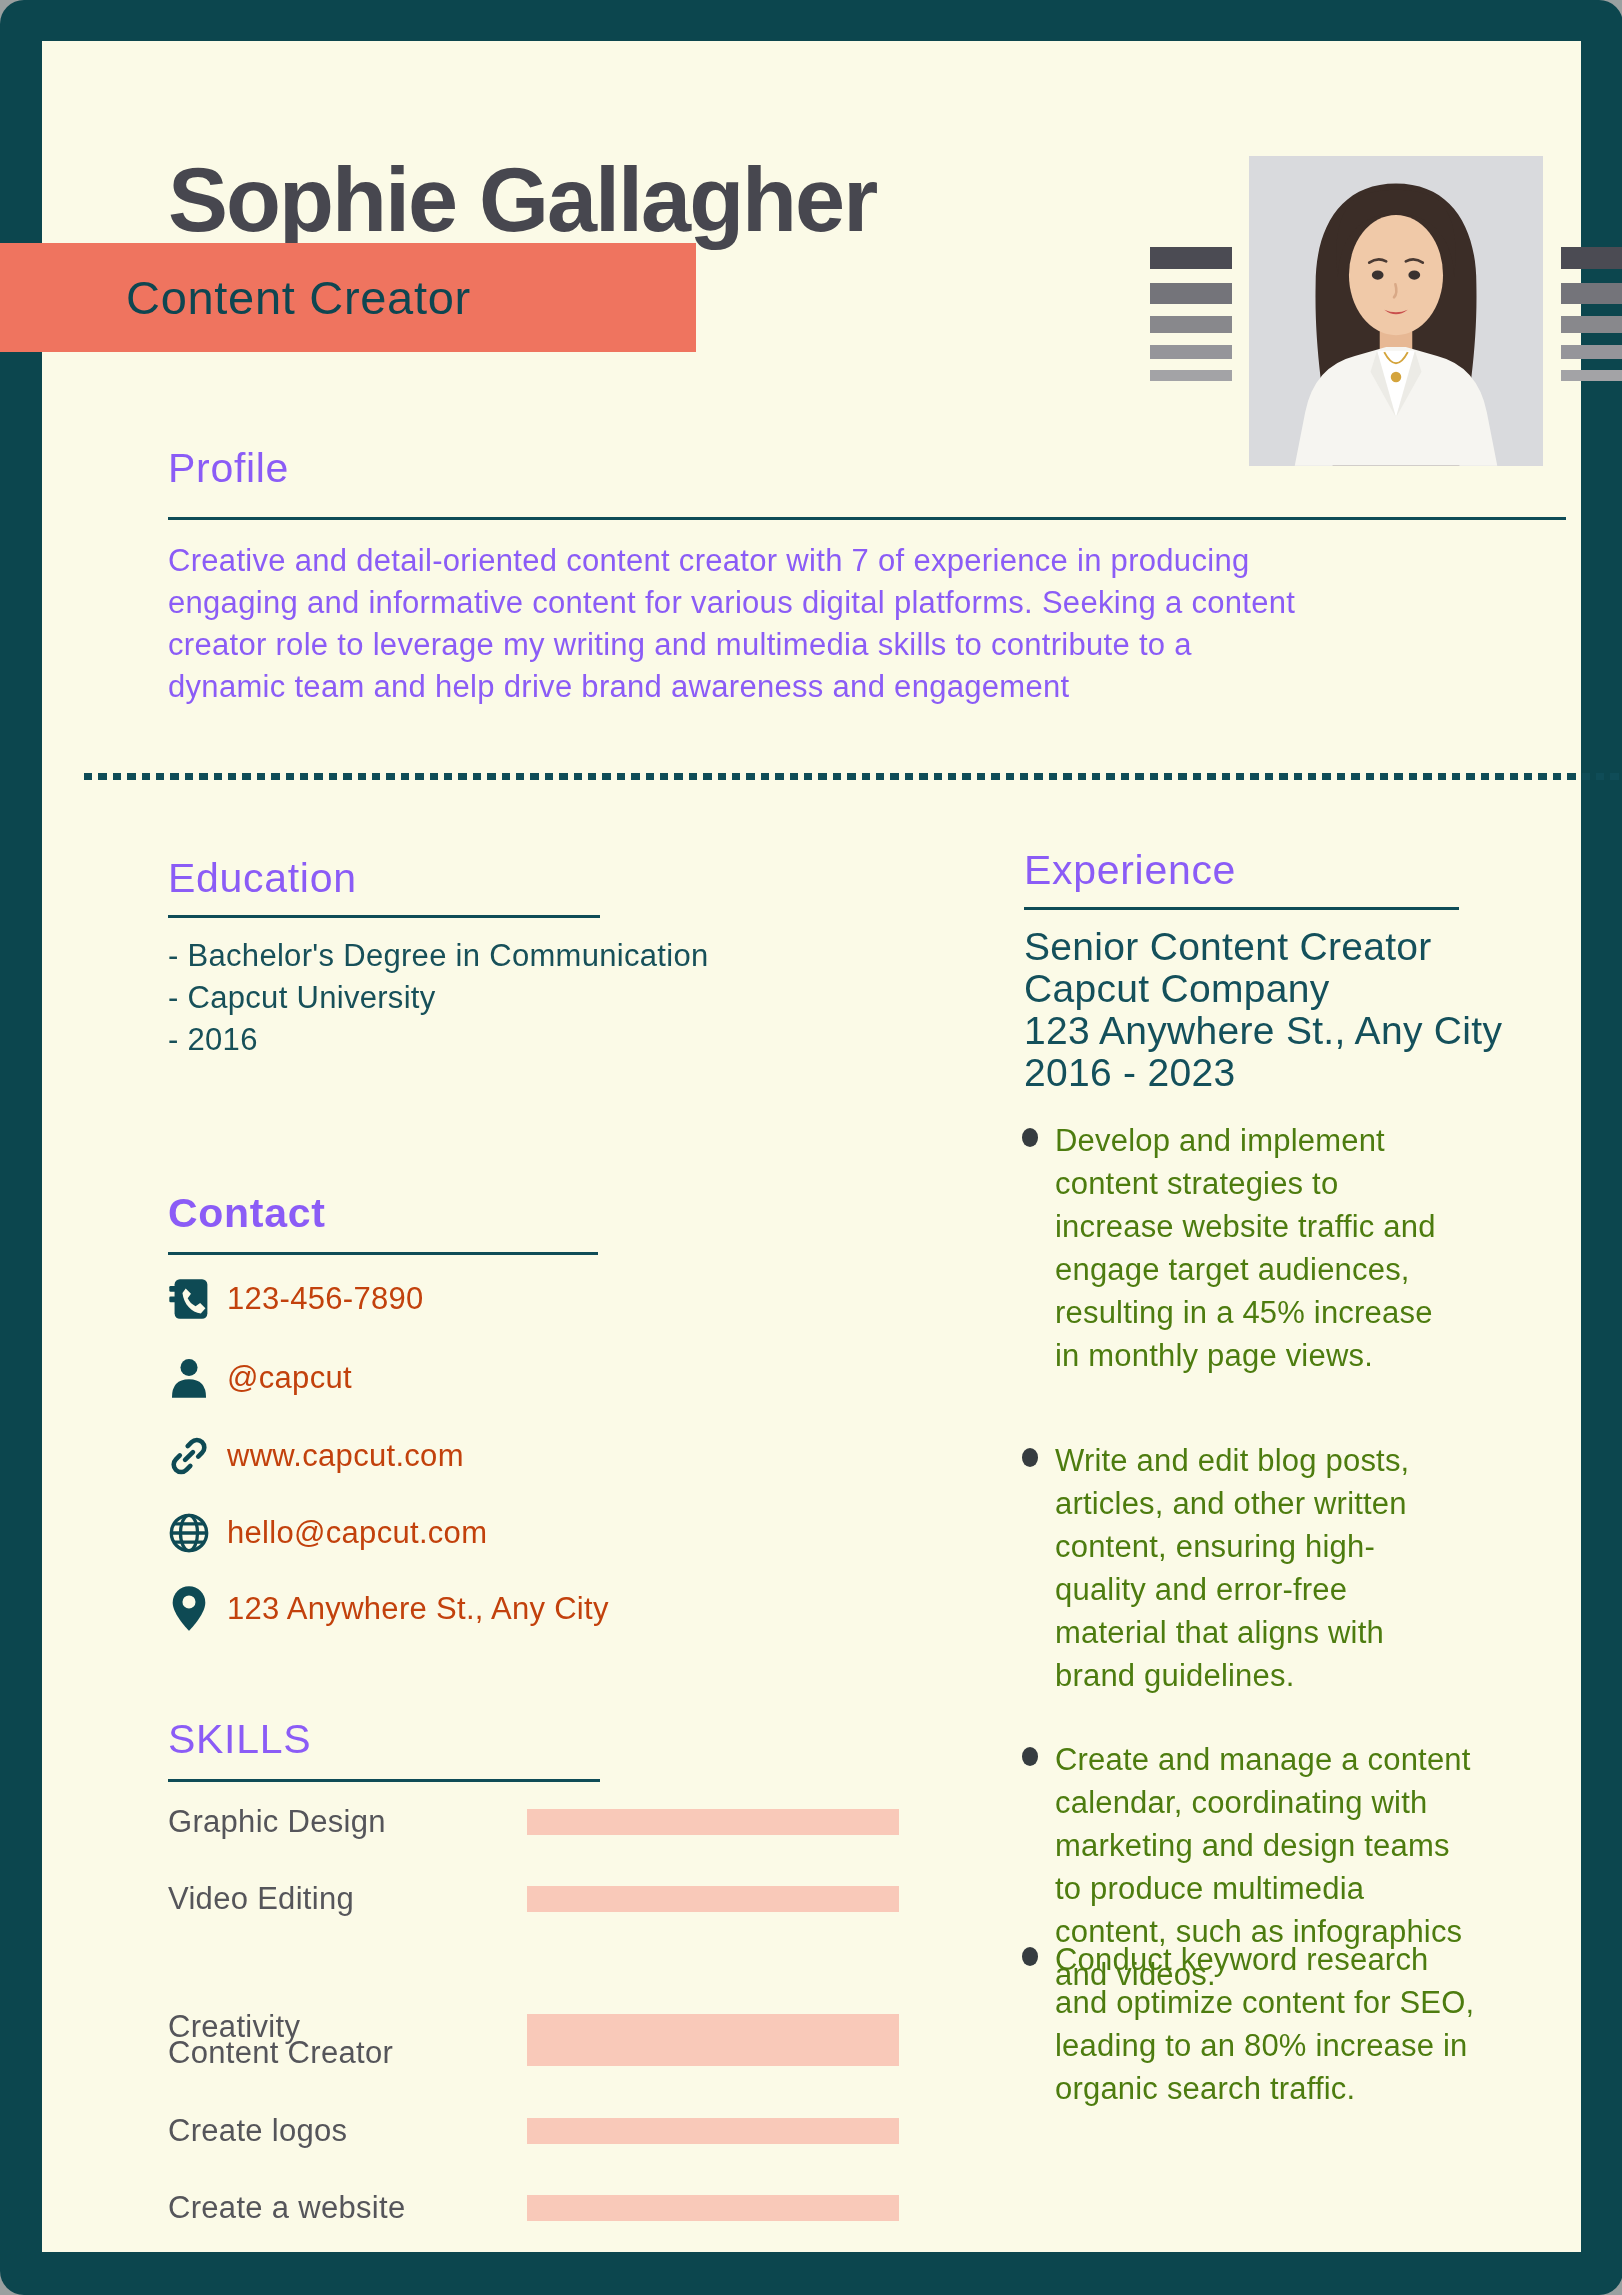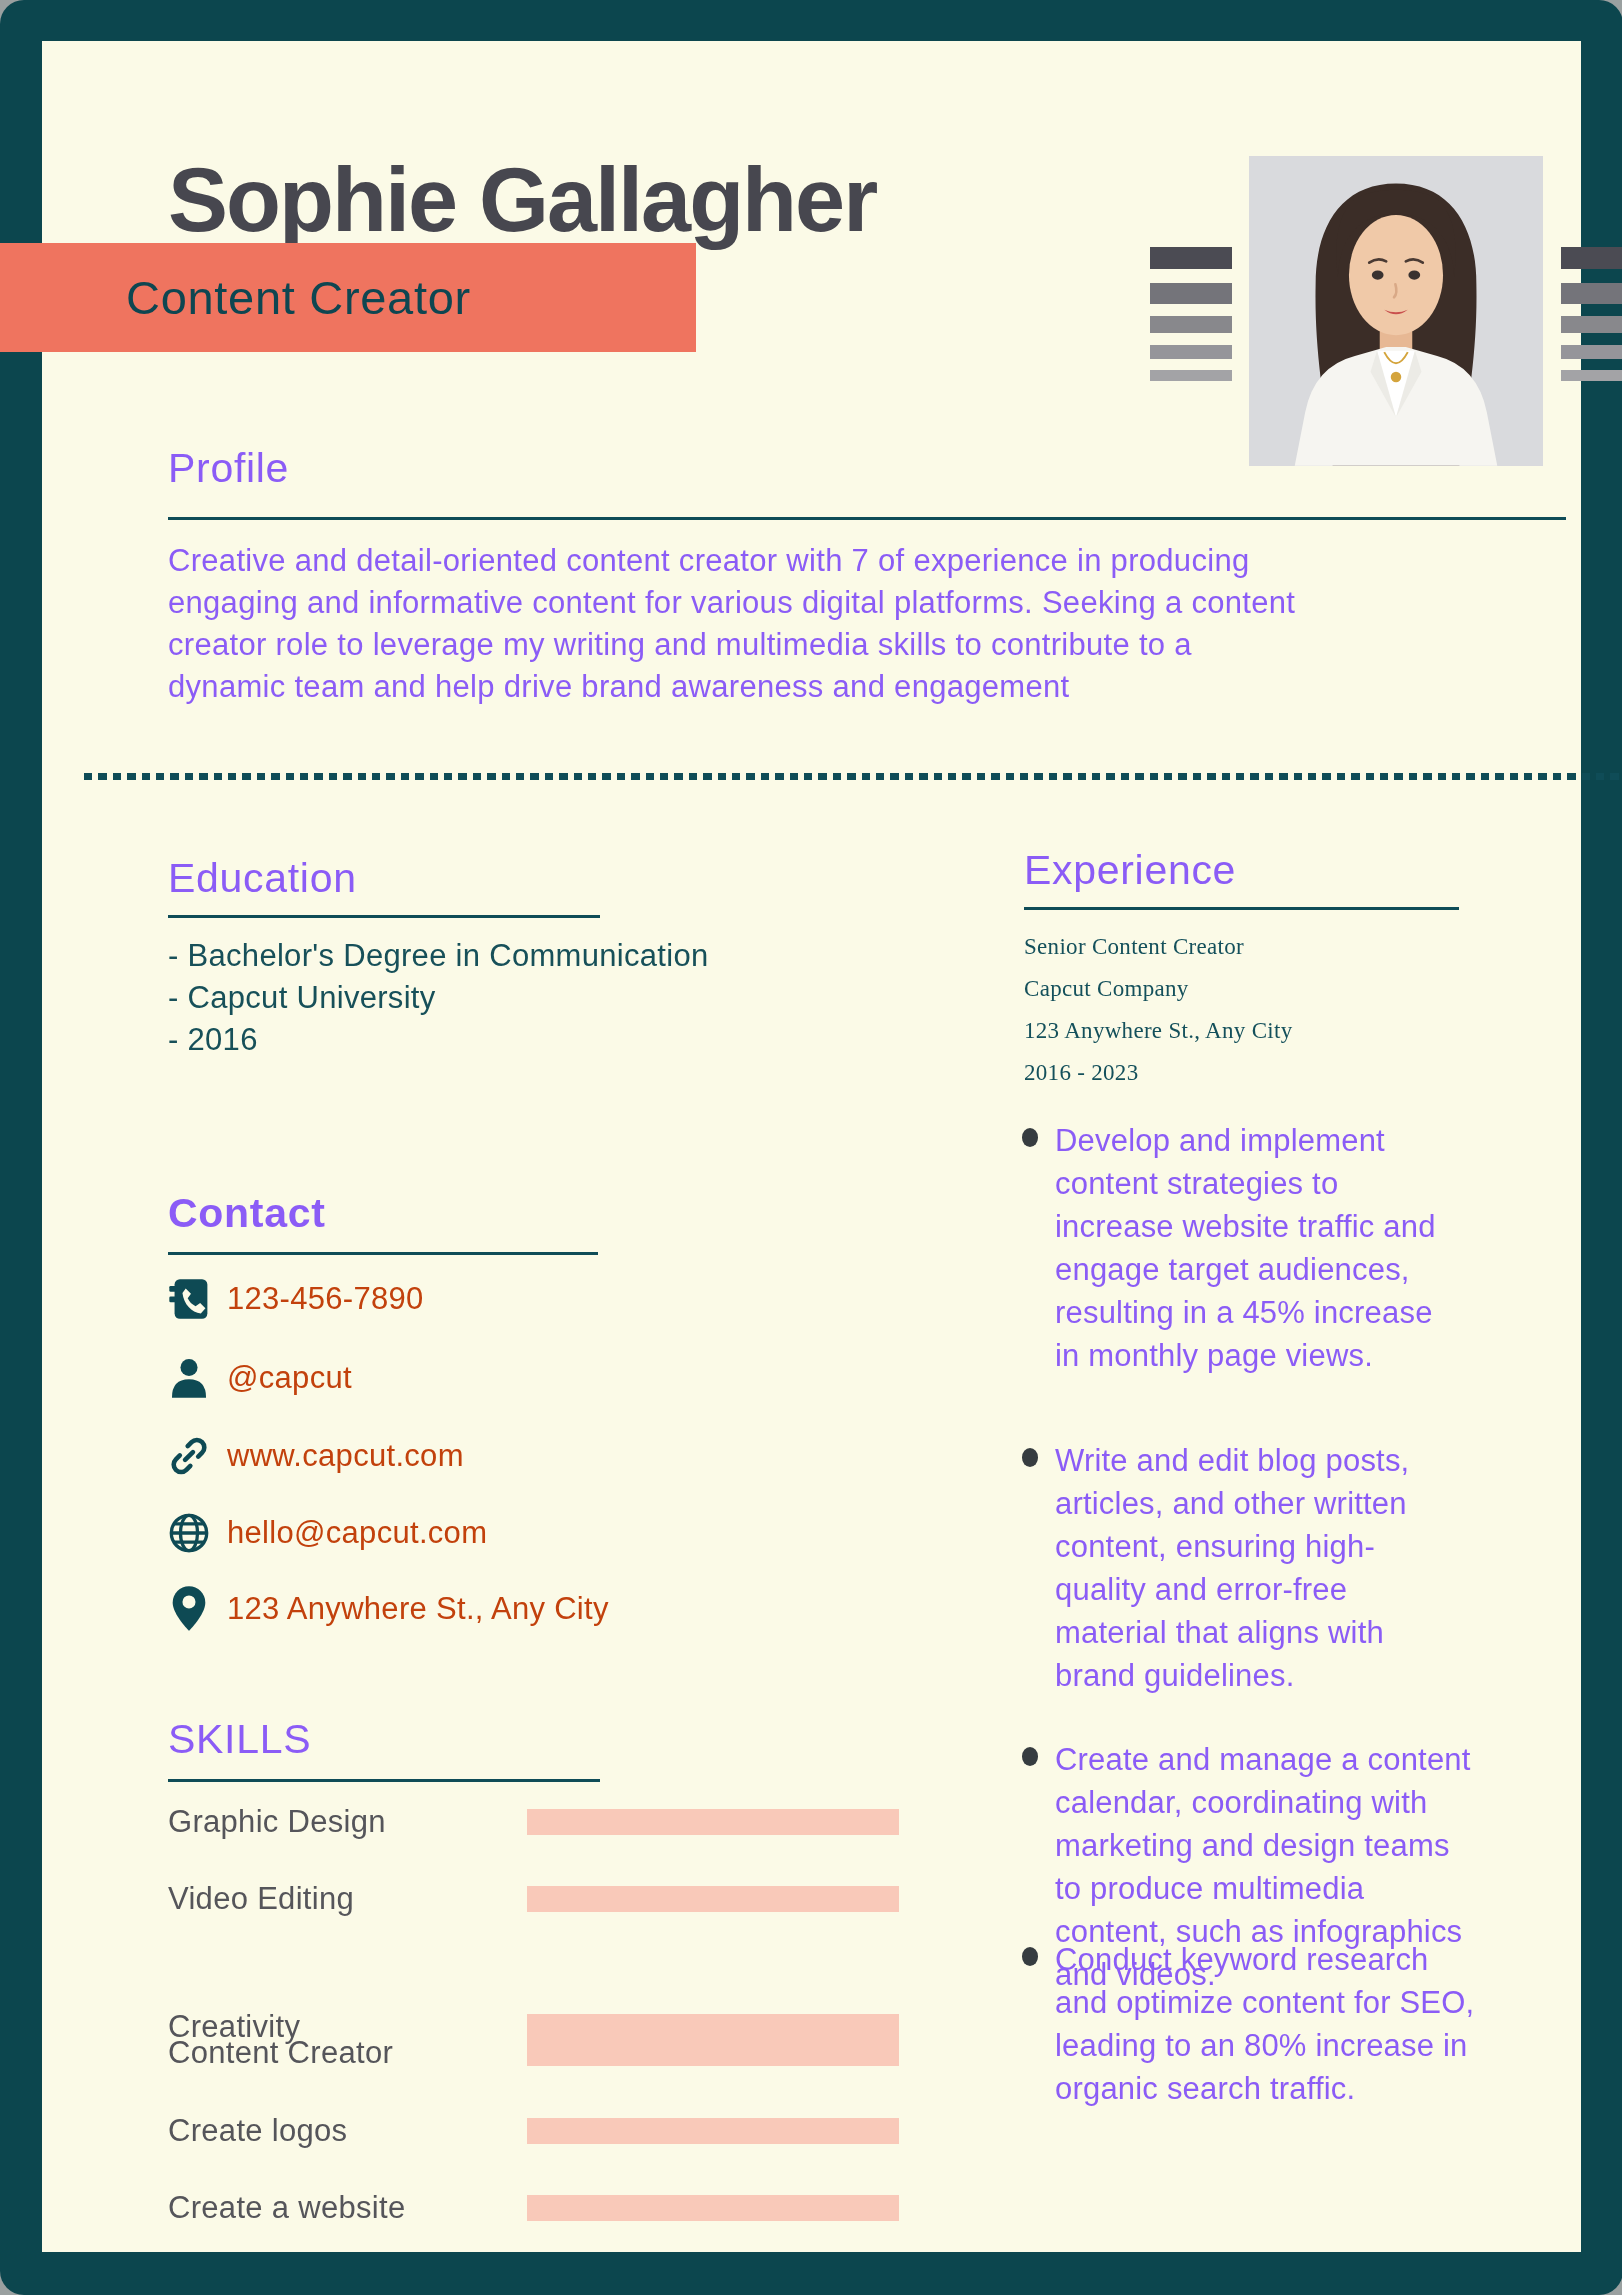--- a/index.html
+++ b/index.html
@@ -92,32 +92,32 @@
     font-size:31px;color:#55555a;letter-spacing:0.3px;white-space:nowrap;flex:1;
   }
   .skill-bar{
     position:absolute;left:359px;width:372px;height:26px;
     background:#f9c9b9;
   }
   .skill-fill{height:100%;background:#ee6c58;}
   
   .exp-header{
     position:absolute;left:982px;top:885px;
-    font-size:23px;color:#14505b;line-height:42px;letter-spacing:0.3px;white-space:nowrap;font-family:Liberation Serif, serif;
+    font-size:39px;color:#14505b;line-height:42px;letter-spacing:0.3px;white-space:nowrap;
   }
   .bullet{
     position:absolute;left:980px;width:576px;
   }
   .bullet-dot{
     position:absolute;left:0;top:9.2px;width:16.4px;height:19px;border-radius:50%;
     background:#363c40;
   }
   .bullet-lines{
     margin-left:33px;
-    font-size:31px;color:#8b5cf6;line-height:43px;letter-spacing:0.2px;white-space:nowrap;
+    font-size:31px;color:#4d7c0f;line-height:43px;letter-spacing:0.2px;white-space:nowrap;
   }
 </style>
 </head>
 <body>
 
 <div class="page">
   <div class="content">
 
     <div class="name">Sophie Gallagher</div>
 

